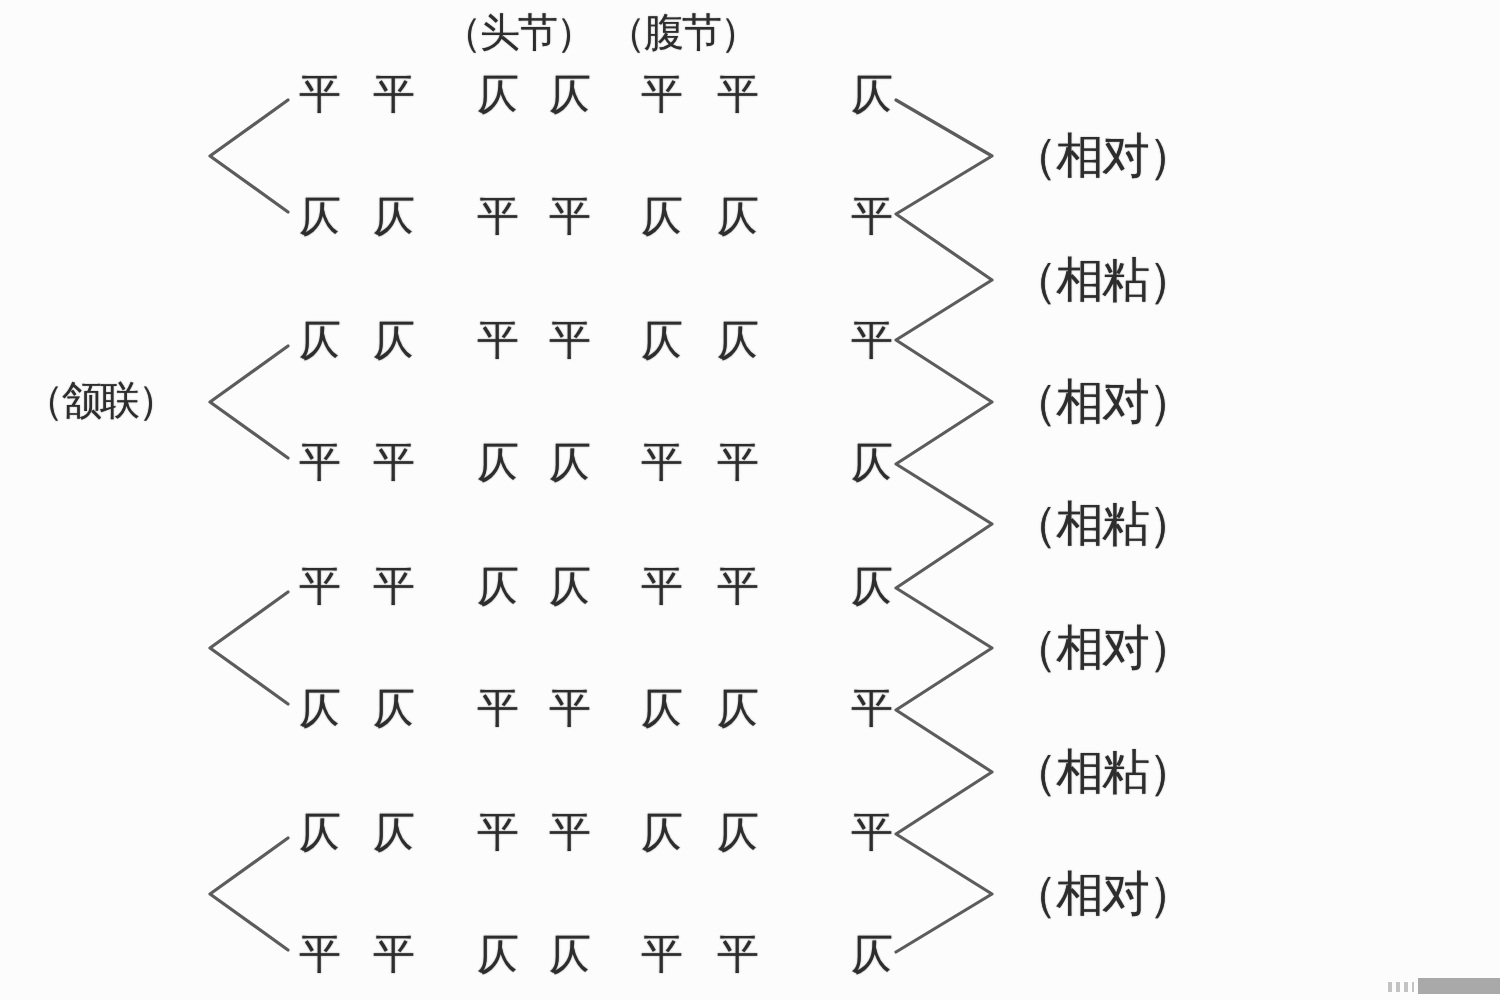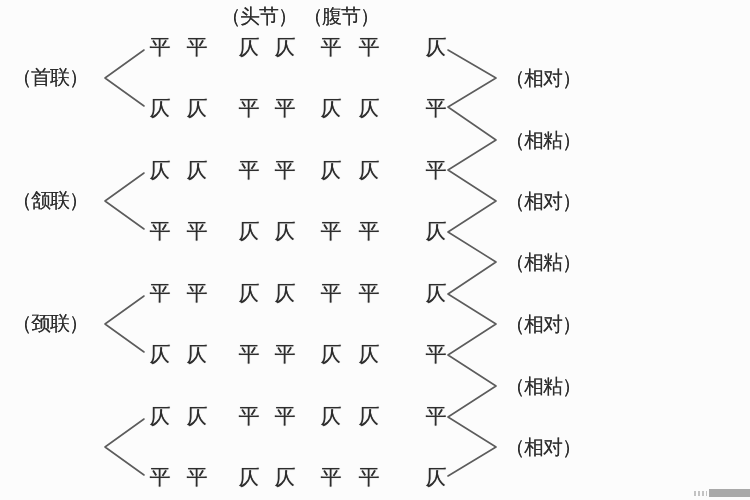--- a/index.html
+++ b/index.html
@@ -22,21 +22,21 @@
   .couplet-label{
     position:absolute;left:12px;
     font-size:20px;line-height:22px;
     letter-spacing:-1px;
     white-space:nowrap;
     color:var(--ink,#2d2d2d);
     text-shadow:0 0 .6px rgba(45,45,45,.75);
   }
   .relation-label{
     position:absolute;left:505px;
-    font-size:20px;line-height:22px;
+    font-size:24px;line-height:22px;
     letter-spacing:-1px;
     white-space:nowrap;
     color:var(--ink,#2d2d2d);
     text-shadow:0 0 .6px rgba(45,45,45,.75);
   }
   .tone-char{
     position:absolute;
     width:24px;height:24px;
     font-size:21px;line-height:24px;
     text-align:center;
@@ -67,23 +67,21 @@
   }
 </style>
 </head>
 <body>
 
 <div id="canvas" style="--ink: #2d2d2d; --line: #5c5c5c; --bg: #fcfcfc;">
 
   <span class="hdr-label" style="left:303px">（腹节）</span>
   <span class="hdr-label" style="left:221px">（头节）</span>
 
-  <div class="couplet-label" style="top:66px">（首联）</div>
   <div class="couplet-label" style="top:189px">（颔联）</div>
-  <div class="couplet-label" style="top:312px">（颈联）</div>
 
   <div id="tone-grid">
       <span class="tone-char" style="left: 148px; top: 35px;">平</span>
       <span class="tone-char" style="left: 185px; top: 35px;">平</span>
       <span class="tone-char" style="left: 237px; top: 35px;">仄</span>
       <span class="tone-char" style="left: 273px; top: 35px;">仄</span>
       <span class="tone-char" style="left: 319px; top: 35px;">平</span>
       <span class="tone-char" style="left: 357px; top: 35px;">平</span>
       <span class="tone-char" style="left: 424px; top: 35px;">仄</span>
       <span class="tone-char" style="left: 148px; top: 96px;">仄</span>

